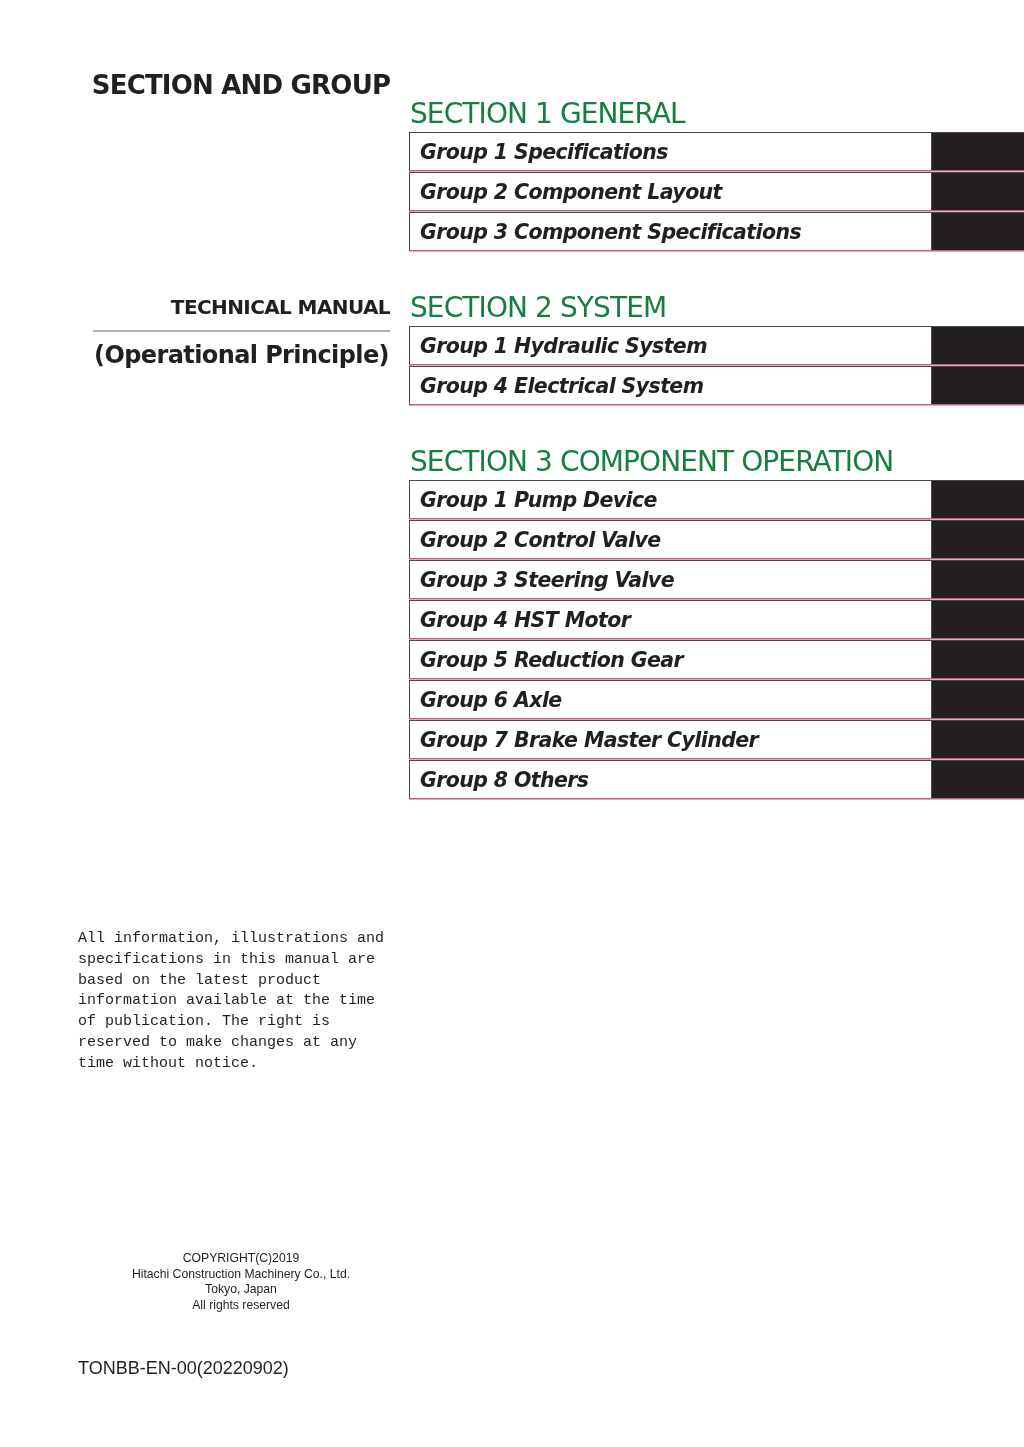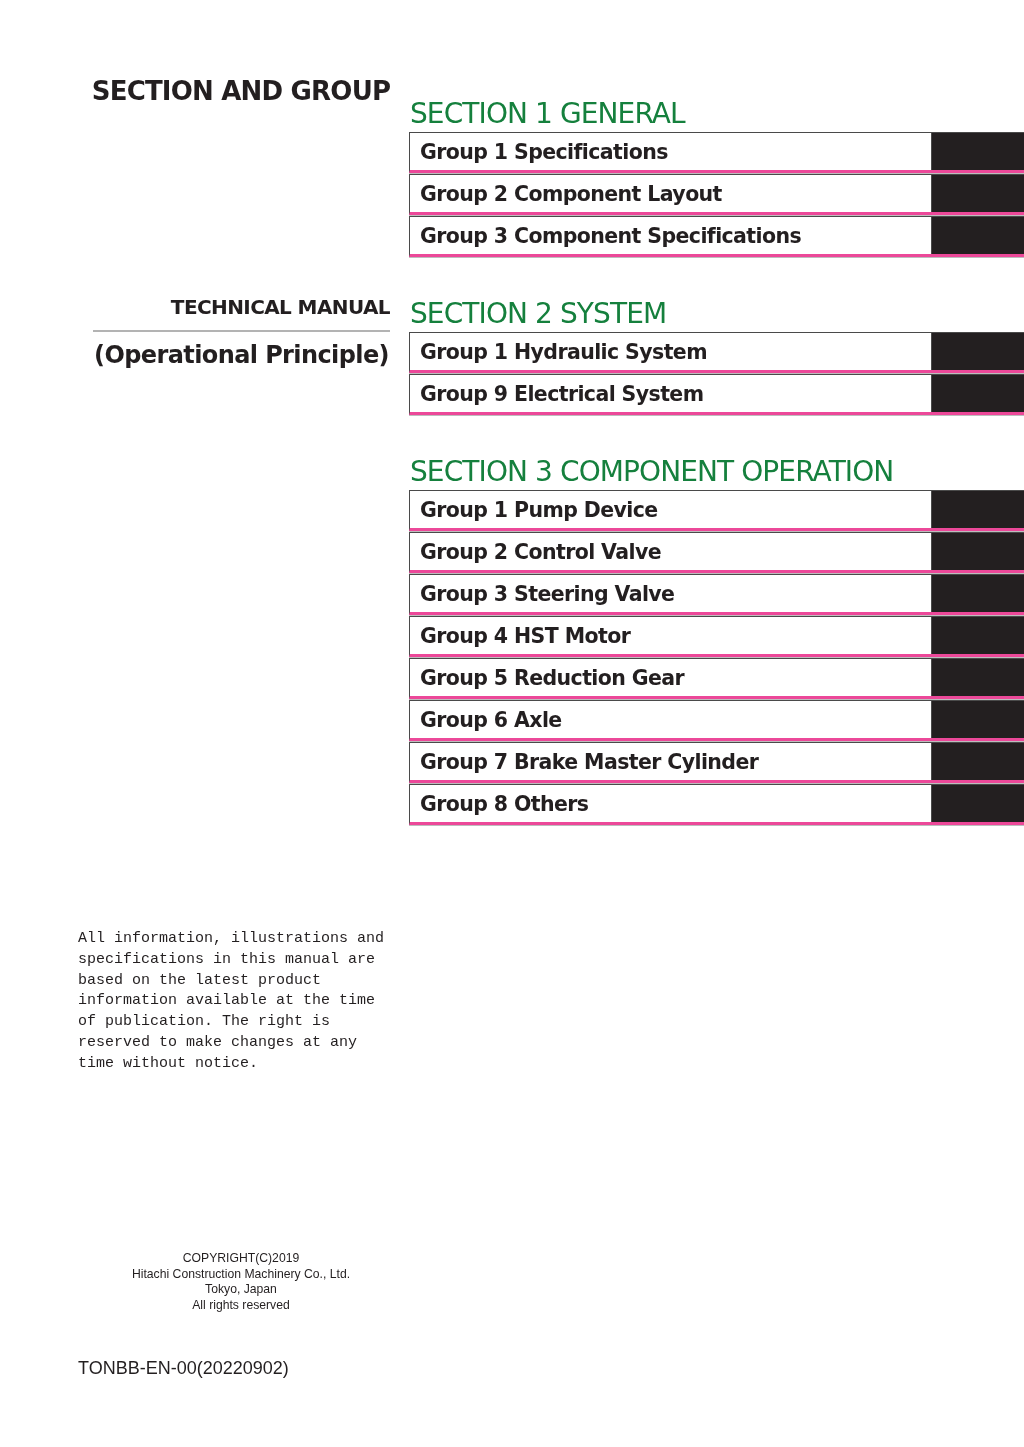--- a/index.html
+++ b/index.html
@@ -4,21 +4,21 @@
 <style>
   html, body { margin: 0; padding: 0; background: #ffffff; }
   body {
     width: 1024px; height: 1447px; position: relative; overflow: hidden;
     font-family: "DejaVu Sans", sans-serif; color: #231f20;
   }
   .abs { position: absolute; }
 
   
   .doc-title {
-    left: 80px; width: 322px; top: 78px;
+    left: 80px; width: 322px; top: 72px;
     text-align: center; font-weight: bold; font-size: 26px; line-height: 27px;
     letter-spacing: -0.8px; color: #231f20;
   }
   .doc-title span { display: block; }
   .manual-type {
     left: 93px; width: 297px; top: 295px; text-align: right;
     font-weight: bold; font-size: 20px; letter-spacing: -0.6px;
   }
   .manual-rule {
     left: 93px; top: 330px; width: 297px; height: 2px; background: #b3b3b3;
@@ -46,25 +46,26 @@
   .contents { left: 409px; top: 62px; width: 615px; }
   .section-heading {
     font-weight: normal; font-size: 28px; line-height: 34px; height: 35px;
     letter-spacing: -0.9px; margin-left: 1px; white-space: nowrap;
     color: #15803d;
     margin-top: 35px;
   }
   .group-row {
     position: relative; height: 37px;
     border: 1.5px solid #4a4a4a; border-right: none;
-    border-bottom: 3px solid #ec4899;
+    border-bottom: 1px solid #ec4899;
     box-shadow: 0 1px 0 #bdbdbd;
     margin-bottom: 1px;
     display: flex; align-items: center;
     cursor: pointer;
+    font-style: italic;
   }
   .group-label {
     padding-left: 10px; font-weight: bold; font-size: 20.5px; letter-spacing: -0.6px;
     white-space: nowrap; color: #231f20;
   }
   .group-tab {
     position: absolute; right: 0; top: 0; bottom: 0; width: 92px;
     background: #231f20; border-left: 1px solid #4a4a4a;
   }
   .section-block-gap { height: 4px; }
@@ -108,21 +109,21 @@
   </div>
 
   <div class="section-block-gap"></div>
 
   <div class="section-heading">SECTION 2 SYSTEM</div>
   <div class="group-row">
     <span class="group-label">Group 1 Hydraulic System</span>
     <span class="group-tab" style="background: rgb(35, 31, 32);"></span>
   </div>
   <div class="group-row">
-    <span class="group-label">Group 9 Electrical System</span>
+    <span class="group-label">Group 4 Electrical System</span>
     <span class="group-tab" style="background: rgb(35, 31, 32);"></span>
   </div>
 
   <div class="section-block-gap"></div>
 
   <div class="section-heading">SECTION 3 COMPONENT OPERATION</div>
   <div class="group-row">
     <span class="group-label">Group 1 Pump Device</span>
     <span class="group-tab" style="background: rgb(35, 31, 32);"></span>
   </div>

